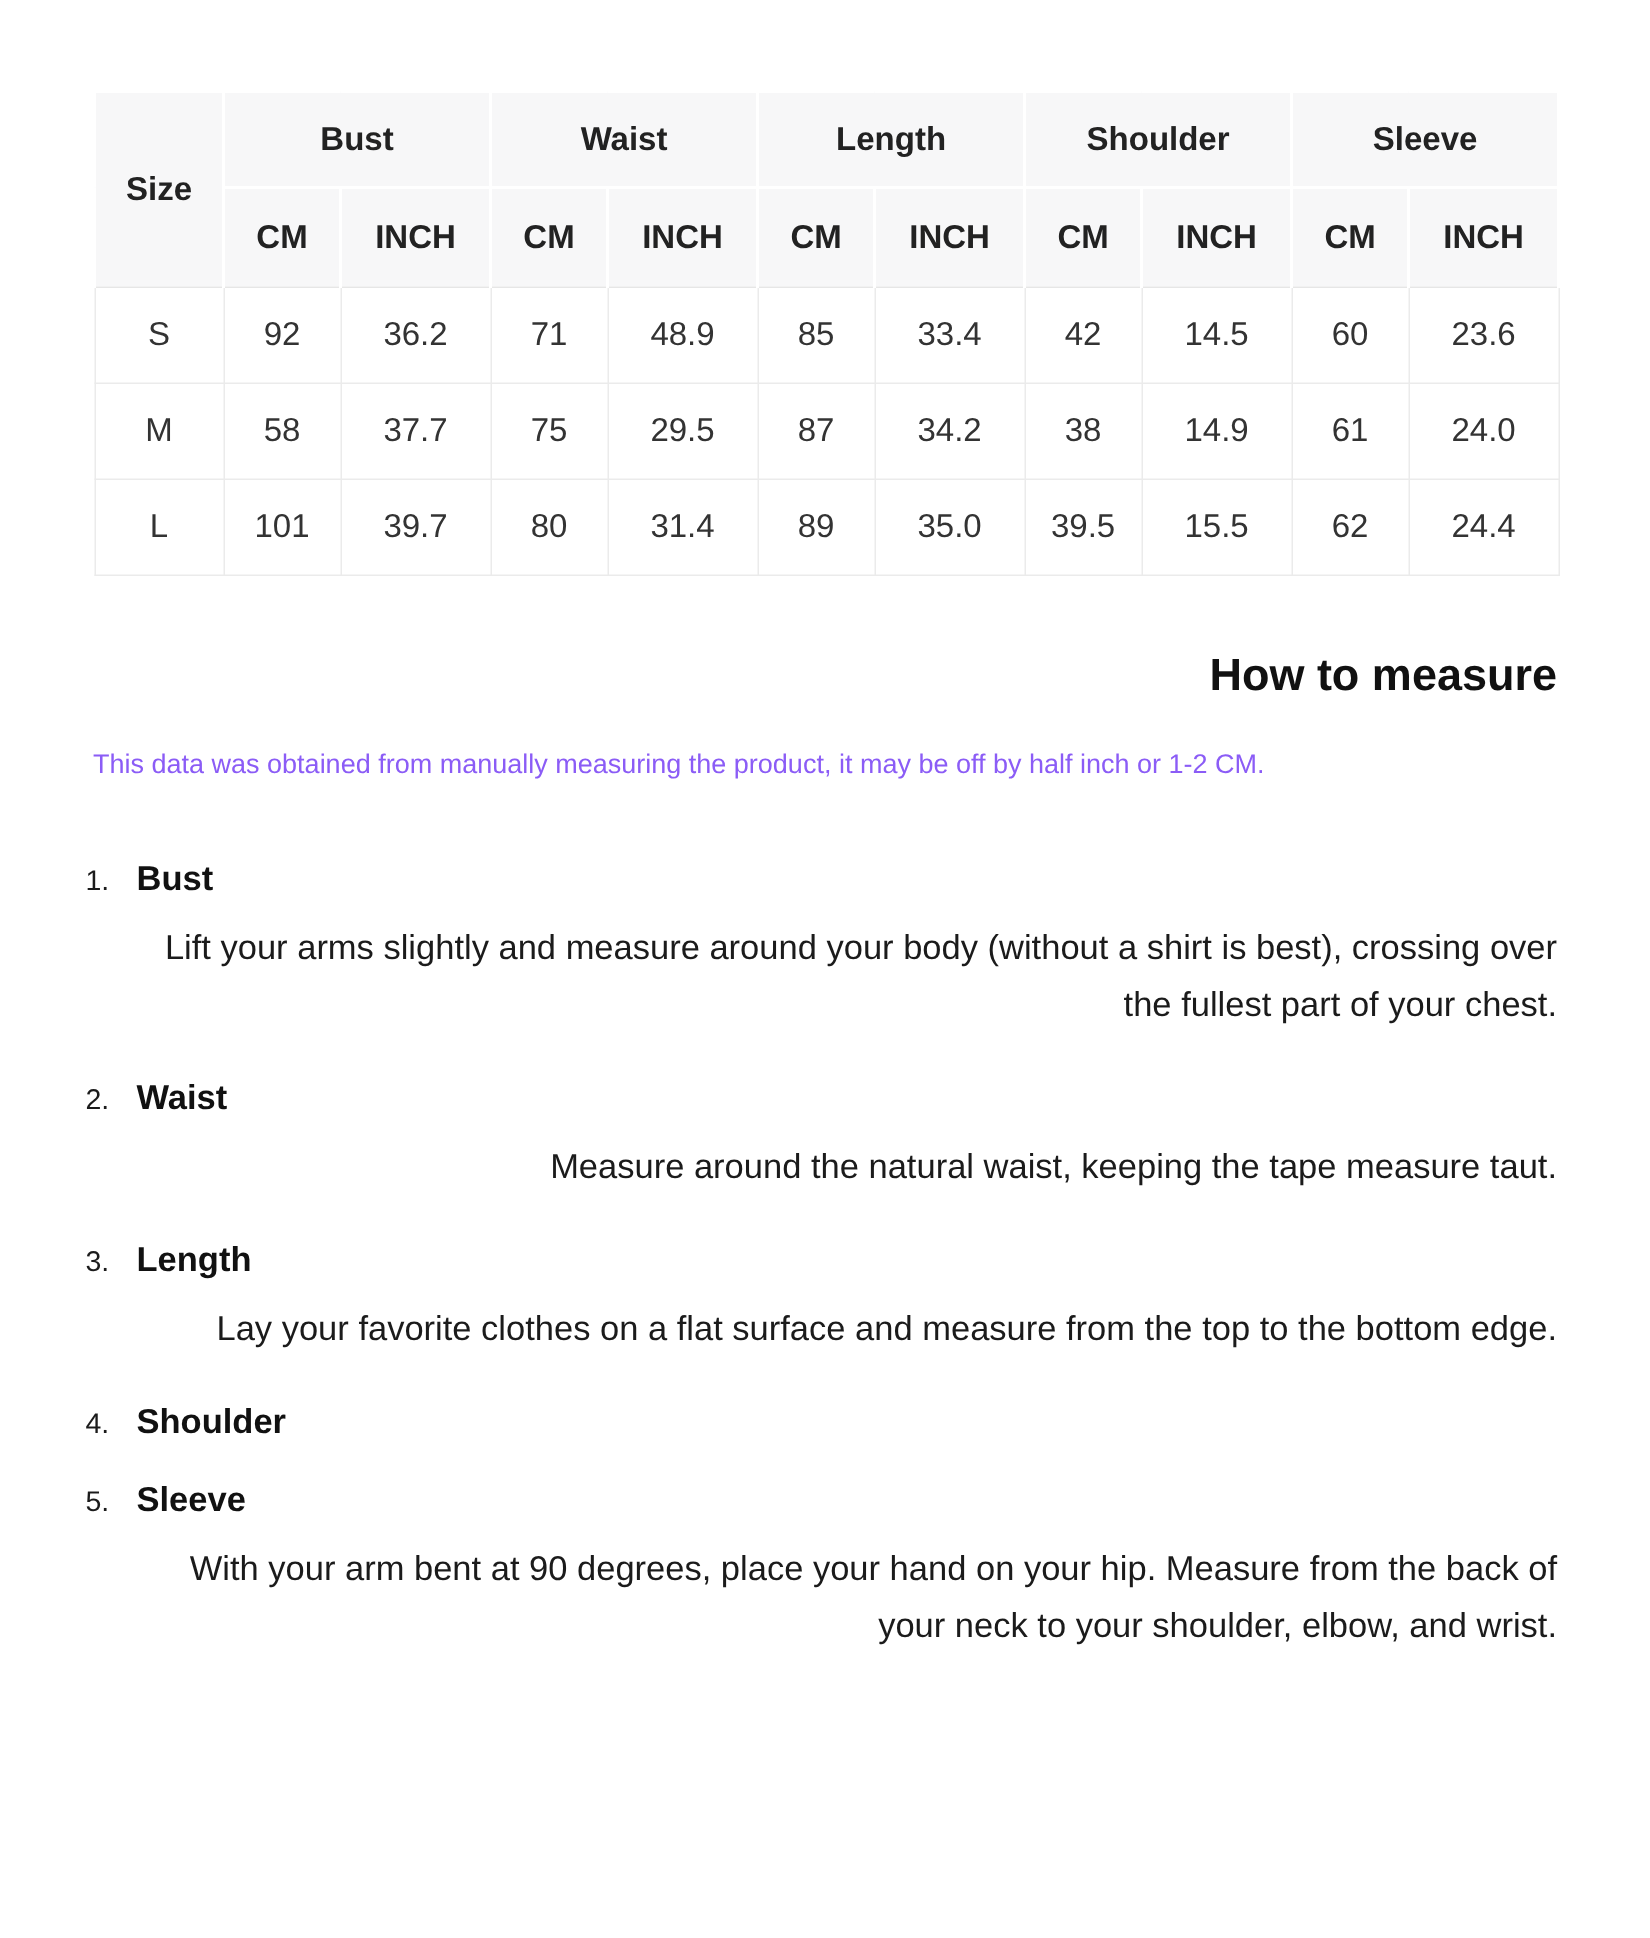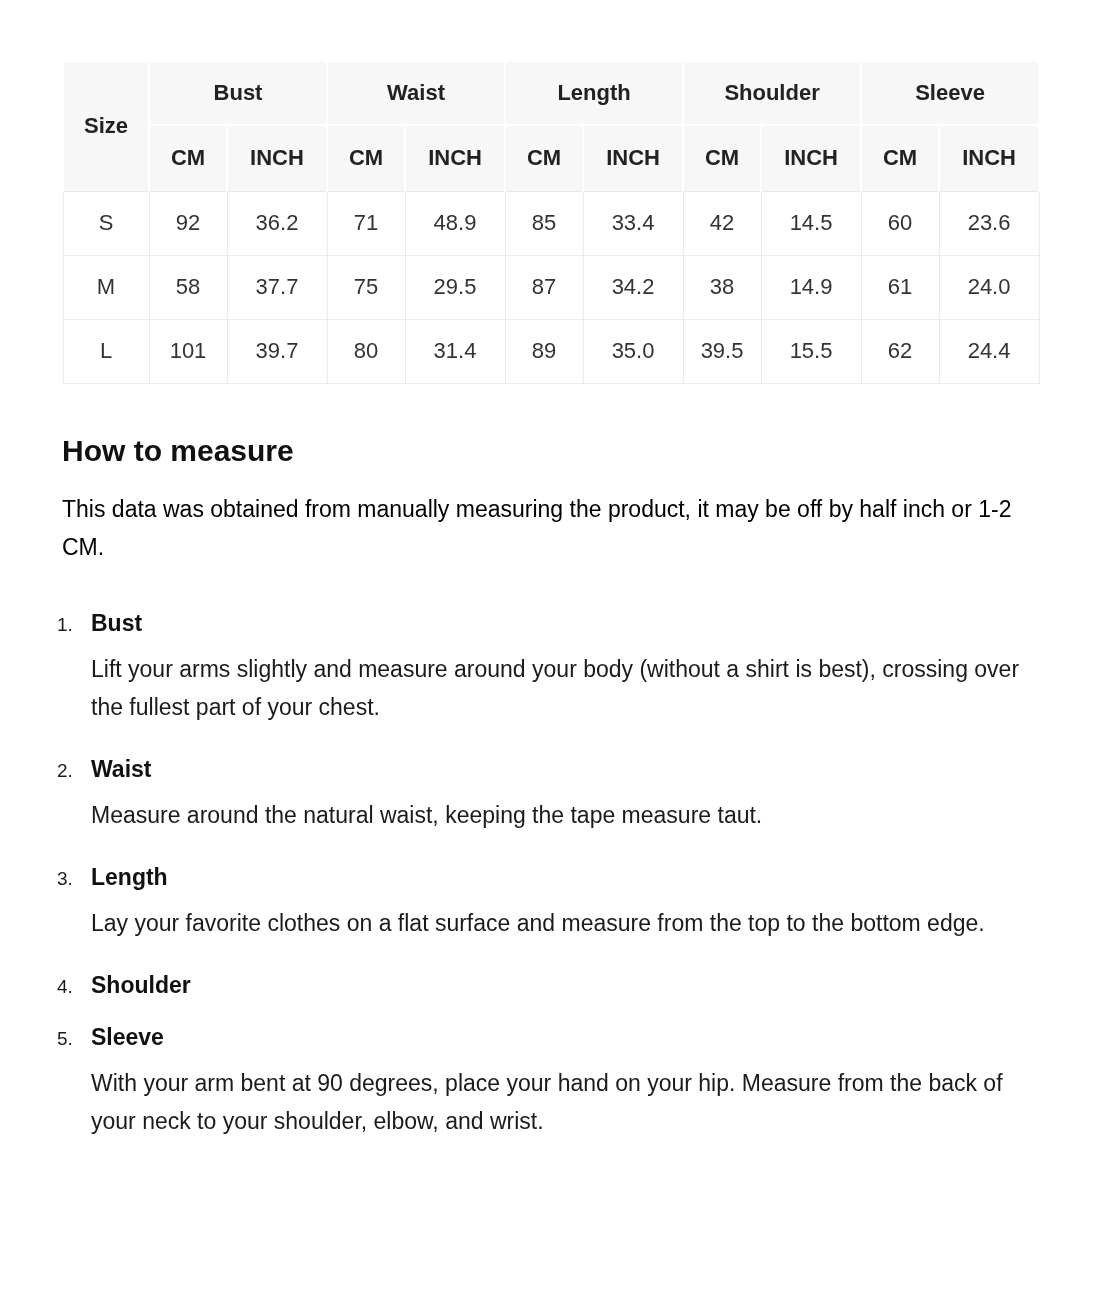--- a/index.html
+++ b/index.html
@@ -47,26 +47,27 @@
     height: 64px;
     background: #ffffff;
   }
 
   
   h2.section-title {
     margin: 50px 0 22px 0;
     font-size: 30px;
     font-weight: bold;
     color: #111111;
+    text-align: right;
   }
   p.intro-paragraph {
     margin: 16px 0 38px 0;
-    font-size: 23px;
+    font-size: 18px;
     line-height: 38px;
-    color: #000000;
+    color: #8b5cf6;
   }
   .measure-list {
     margin-left: -5px;
   }
   .measure-step {
     display: flex;
     align-items: baseline;
     margin-bottom: 6px;
   }
   .step-marker {
@@ -80,20 +81,21 @@
     font-weight: bold;
     line-height: 38px;
     color: #111111;
     margin-bottom: 8px;
   }
   .step-desc {
     margin: 0 0 18px 0;
     font-size: 23px;
     line-height: 38px;
     color: #1b1b1b;
+    text-align: right;
   }
 </style>
 </head>
 <body>
 
 <div class="page">
 
   <table class="size-chart">
     <colgroup>
       <col style="width:86px">

